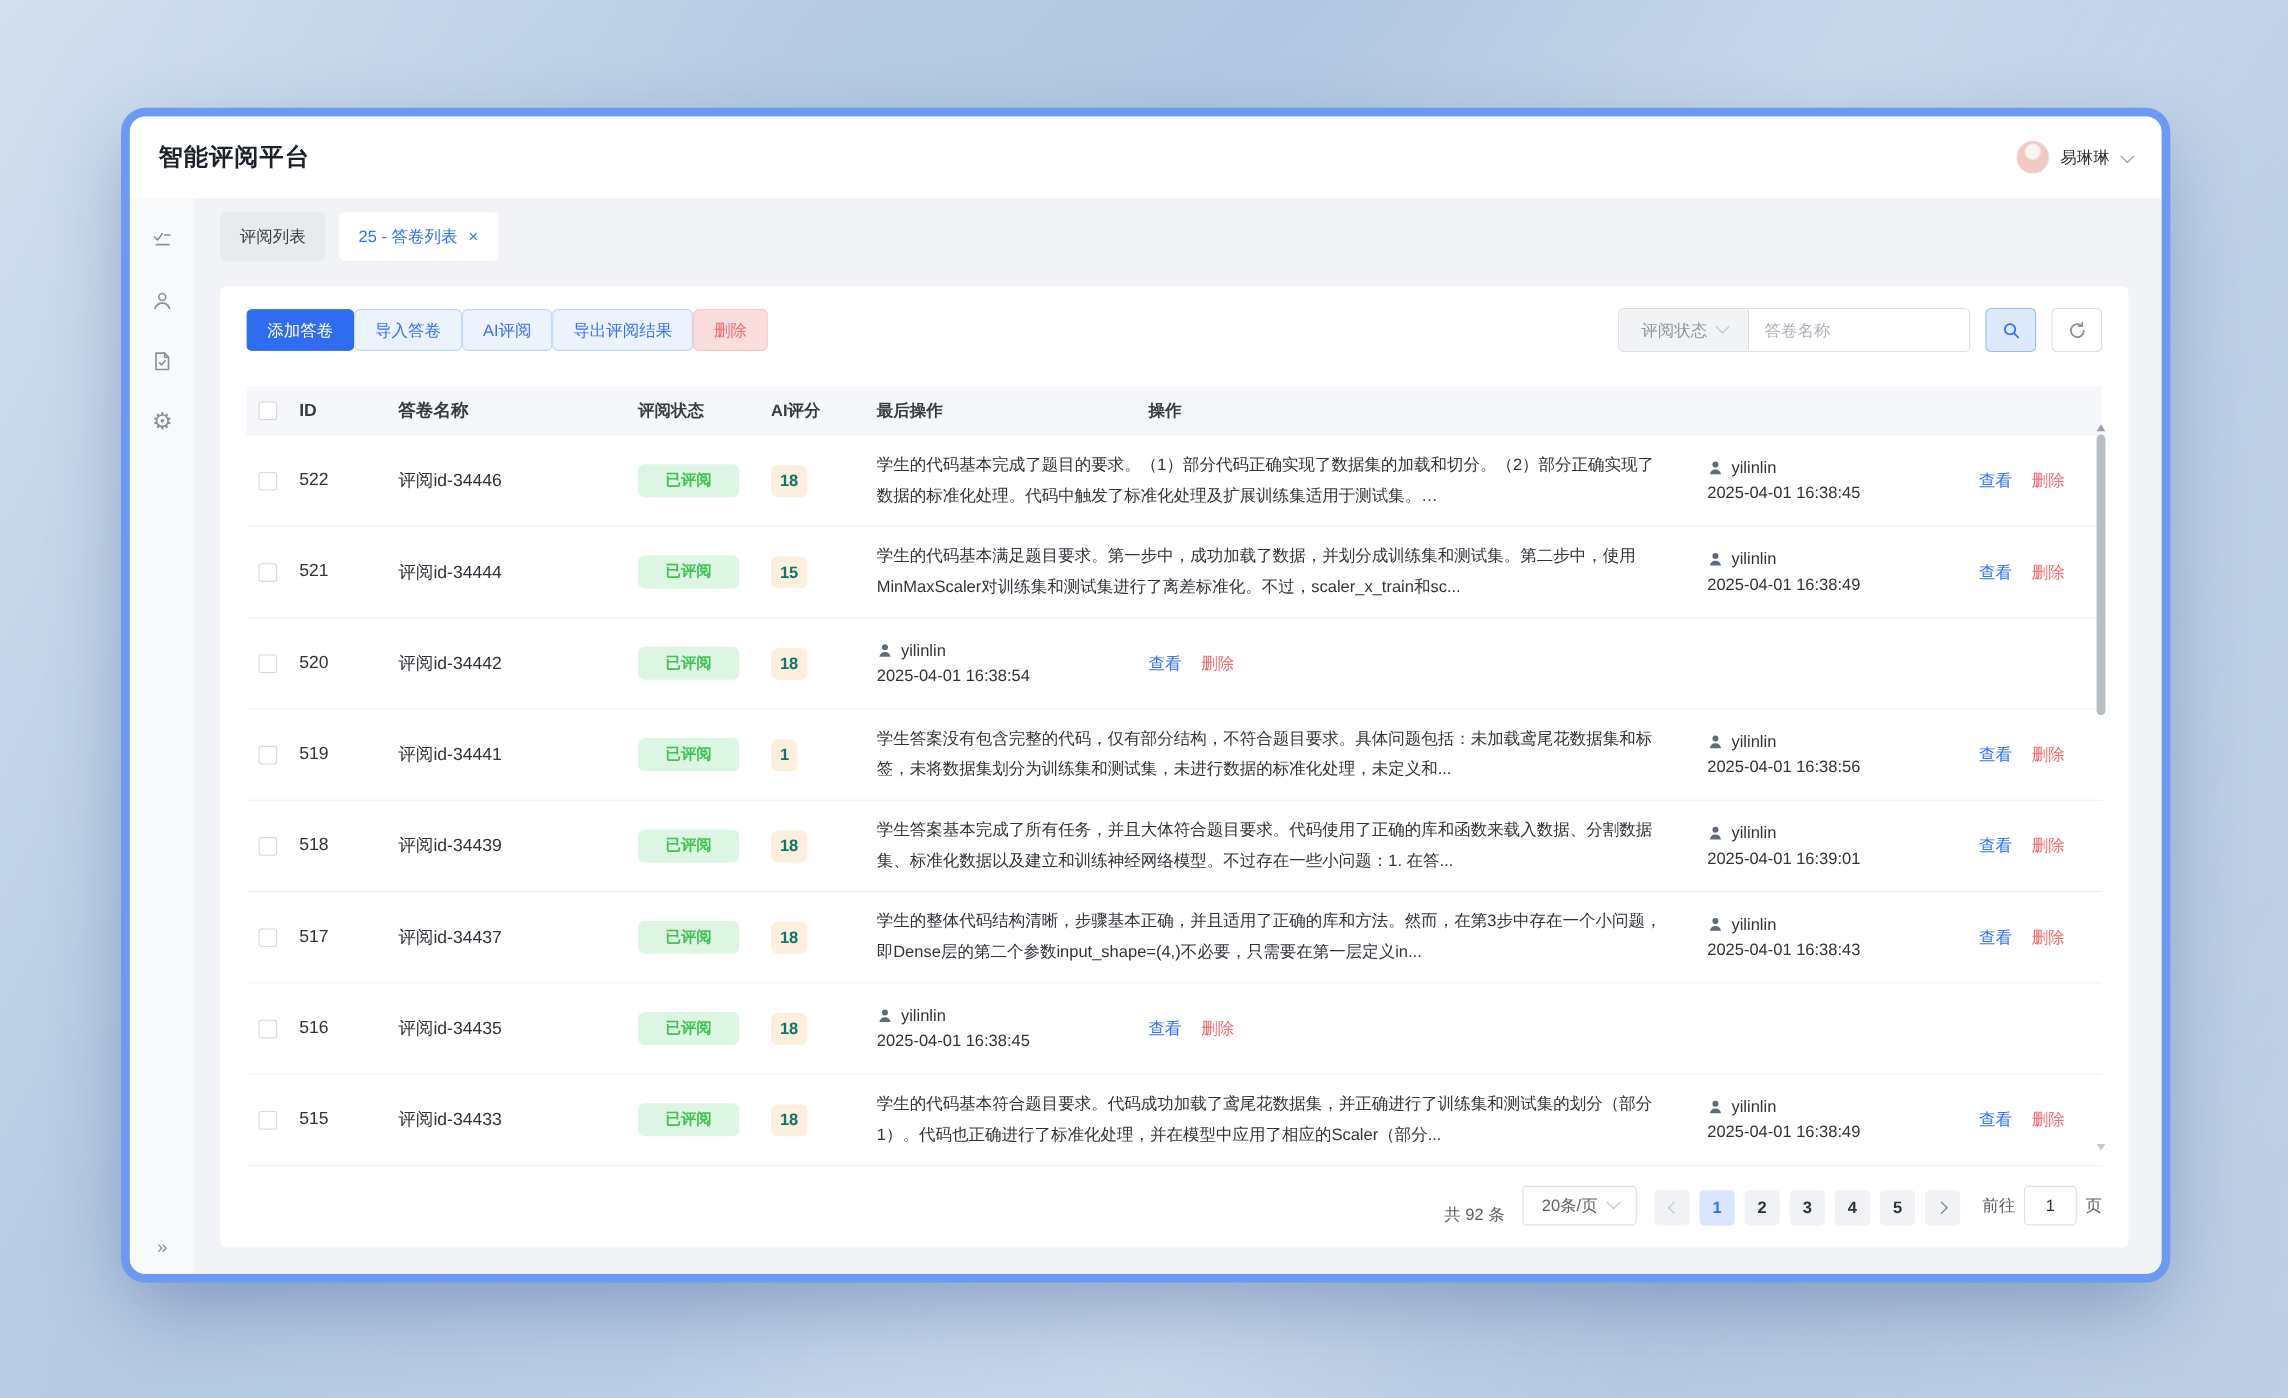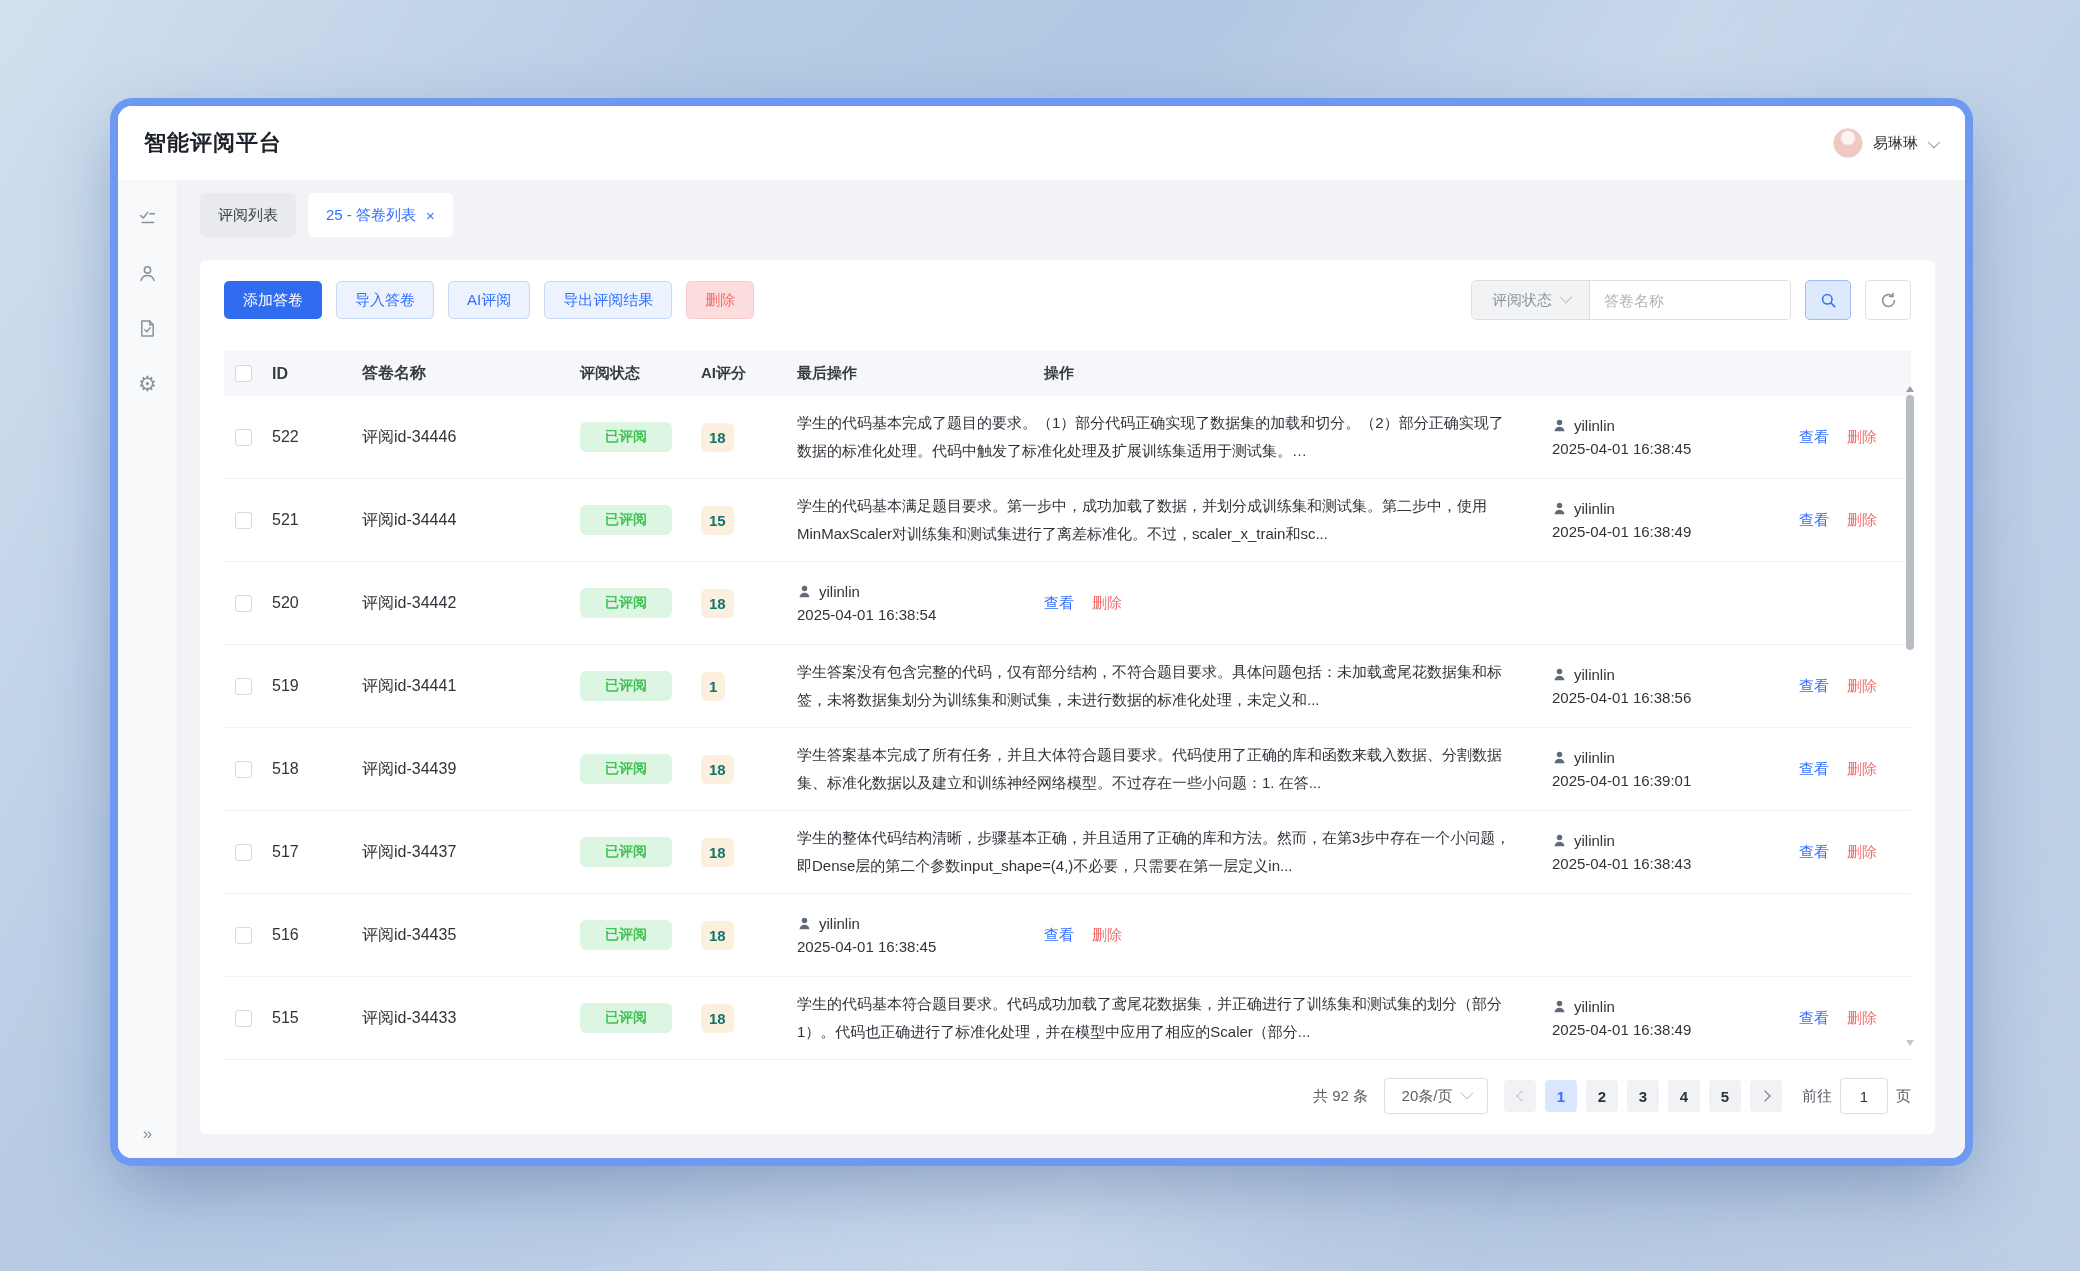--- a/index.html
+++ b/index.html
@@ -38,21 +38,21 @@
   .main-area { flex:1; background:#f1f3f6; display:flex; flex-direction:column; padding:12px 30px 24px 22px; min-width:0; }
   
   .tabs { display:flex; gap:12px; height:46px; flex:0 0 46px; align-items:center; }
   .tab { height:44px; display:flex; align-items:center; gap:10px; padding:0 18px; border-radius:5px; font-size:15px; cursor:pointer; }
   .tab.inactive { background:#e8eaee; color:#3b4046; }
   .tab.active { background:#fff; color:#3370ff; }
   .tab-close { font-size:15px; color:#3370ff; line-height:1; cursor:pointer; }
   
   .panel { margin-top:22px; background:#fff; border-radius:6px; flex:1; display:flex; flex-direction:column; padding:20px 24px 20px 24px; min-height:0; }
   .toolbar { display:flex; align-items:center; justify-content:space-between; flex:0 0 40px; }
-  .btn-group { display:flex; gap:14px; }
+  .btn-group { display:flex; }
   .btn { height:38px; padding:0 18px; border-radius:5px; font-size:15px; border:1px solid transparent; cursor:pointer; font-family:inherit; }
   .btn-primary { background:#2f6cf0; color:#fff; }
   .btn-plain { background:#edf3fe; color:#3370ff; border-color:#c3d7fc; }
   .btn-danger { background:#fbdddd; color:#f26d6d; border-color:#f8caca; }
   .filter-group { display:flex; align-items:center; gap:14px; }
   .combo { display:flex; height:40px; border:1px solid #dcdfe6; border-radius:5px; overflow:hidden; background:#fff; }
   .combo-select { width:118px; background:#f2f3f5; border-right:1px solid #dcdfe6; display:flex; align-items:center; justify-content:center; gap:8px; color:#8f959e; font-size:15px; cursor:pointer; }
   .combo-select .chev-down { border-color:#b8bcc3; margin-top:-3px; }
   .combo-input { width:200px; border:none; outline:none; padding:0 14px; font-size:15px; color:#303133; font-family:inherit; }
   .combo-input::placeholder { color:#aeb3bb; }
@@ -84,21 +84,21 @@
   .op-time { margin-top:6px; }
   .link { font-size:15px; cursor:pointer; text-decoration:none; }
   .link-view { color:#3370ff; }
   .link-del { color:#f56c6c; }
   
   .vscroll { position:absolute; right:-4px; top:46px; width:10px; height:660px; }
   .vscroll .arrow-up { width:0; height:0; margin:0 auto 3px; border-left:4px solid transparent; border-right:4px solid transparent; border-bottom:6px solid #9aa0a8; }
   .vscroll .thumb { width:8px; height:255px; margin:0 auto; background:#b9bdc4; border-radius:4px; }
   .vscroll .arrow-down { width:0; height:0; margin:3px auto 0; position:absolute; bottom:0; left:1px; border-left:4px solid transparent; border-right:4px solid transparent; border-top:6px solid #c4c8ce; }
   
-  .pagination { flex:0 0 36px; margin-top:18px; display:flex; align-items:center; justify-content:flex-end; gap:16px; font-size:15px; color:#5a5f66; }
+  .pagination { flex:0 0 36px; margin-top:18px; display:flex; align-items:flex-end; justify-content:flex-end; gap:16px; font-size:15px; color:#5a5f66; }
   .page-size { width:104px; height:36px; border:1px solid #dcdfe6; border-radius:4px; display:flex; align-items:center; justify-content:center; gap:9px; color:#606266; cursor:pointer; background:#fff; }
   .page-size .chev-down { border-color:#c0c4cc; margin-top:-3px; }
   .pg-btns { display:flex; gap:9px; align-items:center; }
   .page-btn { min-width:32px; height:32px; border:none; border-radius:4px; background:#f0f2f5; color:#2f3338; font-size:15px; font-weight:bold; cursor:pointer; font-family:inherit; }
   .page-btn.active { background:#d9e6fd; color:#3370ff; }
   .page-btn.nav { font-weight:normal; display:flex; align-items:center; justify-content:center; }
   .chev-left, .chev-right { width:8px; height:8px; border-right:1.8px solid #6b7077; border-bottom:1.8px solid #6b7077; display:inline-block; }
   .chev-left { transform:rotate(135deg); margin-left:3px; }
   .chev-right { transform:rotate(-45deg); margin-right:3px; }
   .page-btn.prev .chev-left { border-color:#c0c4cc; }

